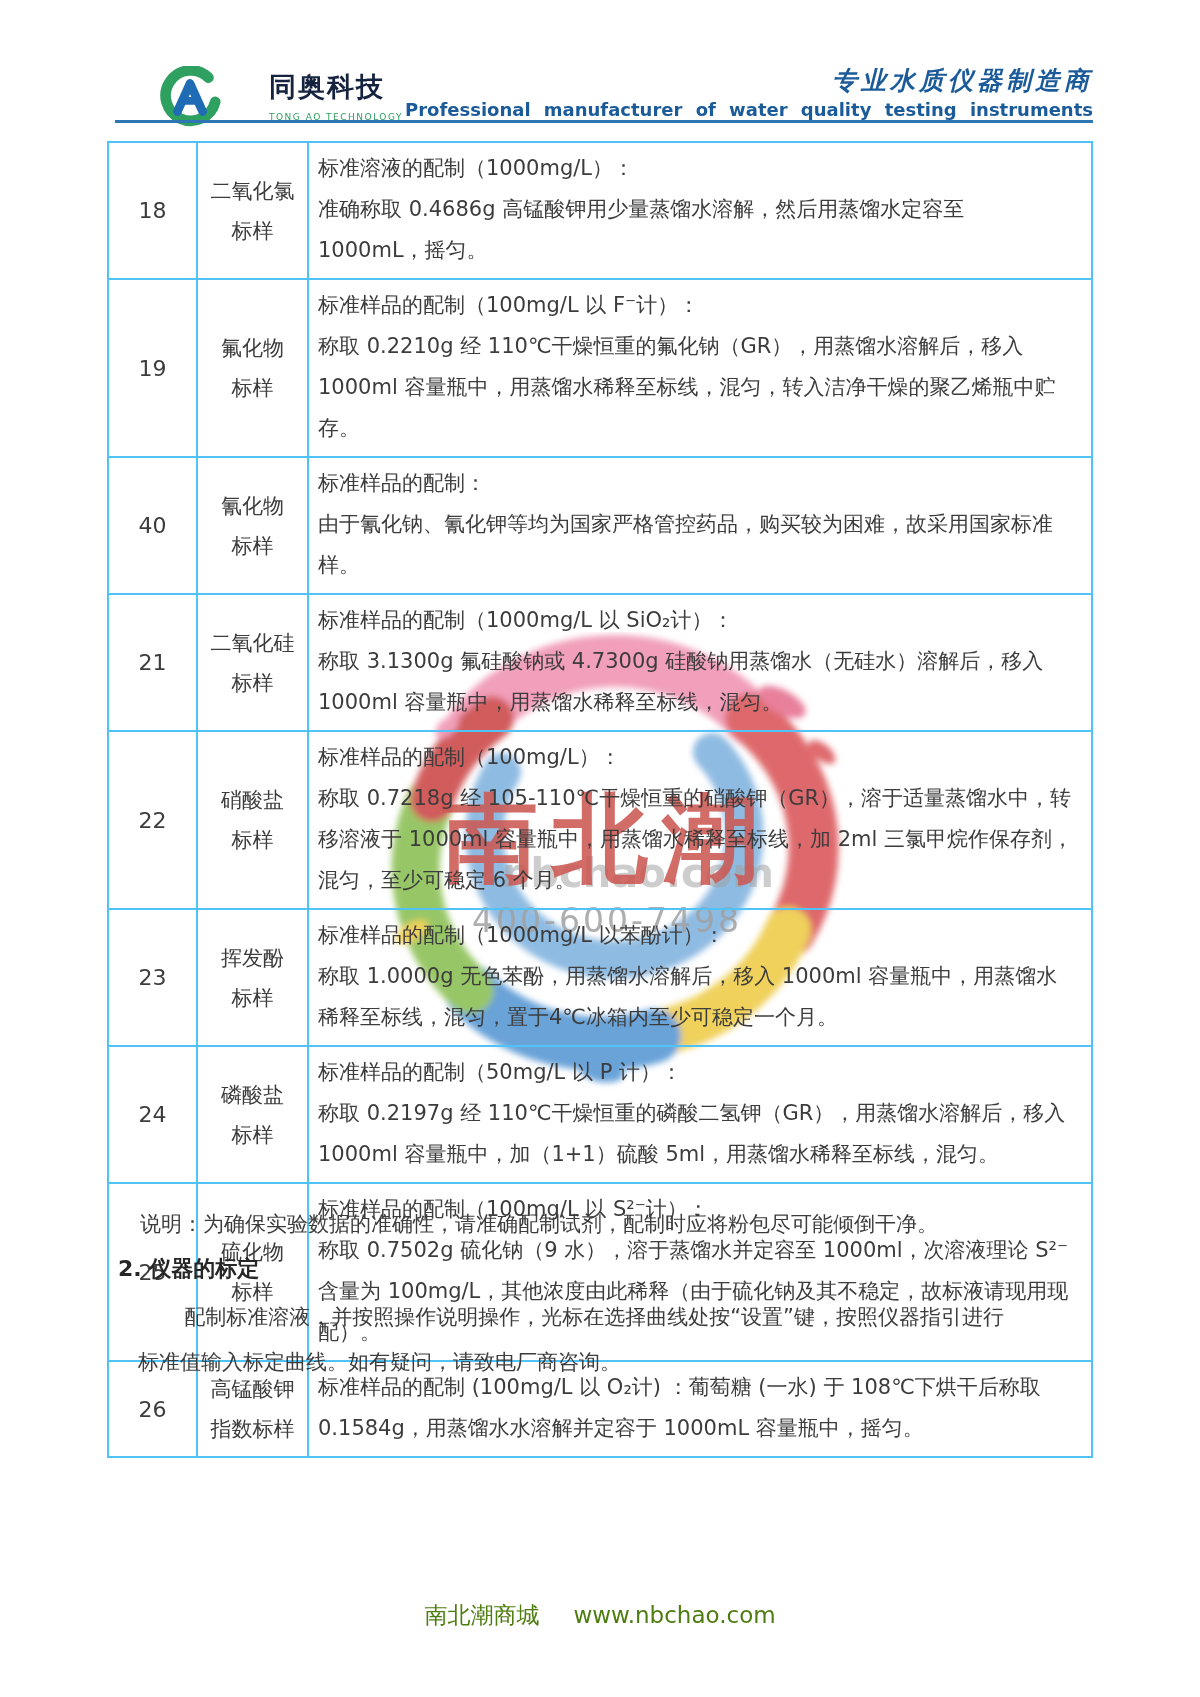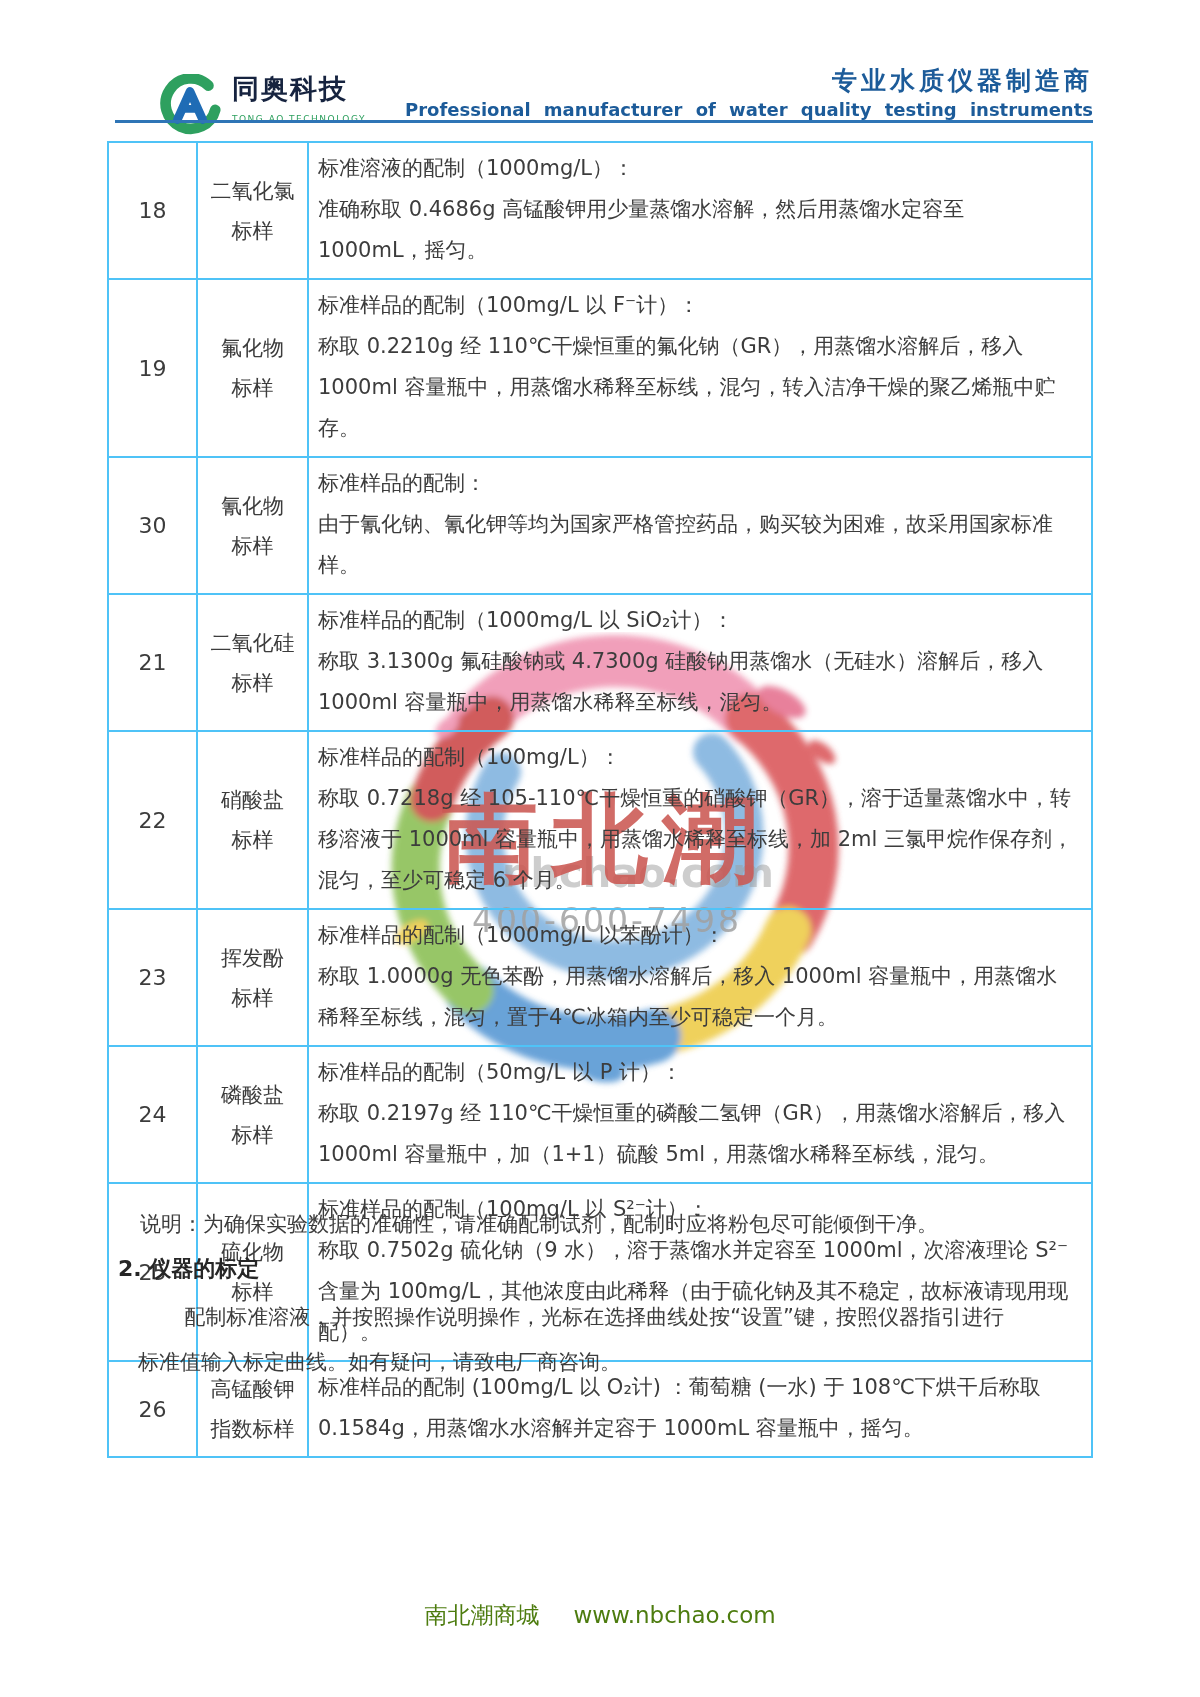--- a/index.html
+++ b/index.html
@@ -9,26 +9,26 @@
     width: 1200px;
     height: 1697px;
     margin: 0 auto;
     background: #ffffff;
     font-family: "DejaVu Sans", sans-serif;
     color: #3c3c3c;
     overflow: hidden;
   }
   
   .header { position:absolute; top:66px; left:160px; right:107px; height:56px; }
-  .logo-block { position:absolute; left:0; top:8px; display:flex; align-items:flex-start; }
+  .logo-block { position:absolute; left:0; top:0; display:flex; align-items:center;gap:37px; }
   .logo-mark { width:62px; height:62px; margin-right:10px; }
   .logo-text .cn { font-size:27px; font-weight:bold; color:#16233f; letter-spacing:2px; line-height:30px; }
   .logo-text .en { font-size:9px; color:#2ea05f; letter-spacing:1.5px; margin-top:10px; }
   .slogan { position:absolute; right:0; top:0; text-align:right; color:#1c5b99; }
-  .slogan .cn { font-size:25px; font-weight:bold; font-family:"DejaVu Serif", serif; letter-spacing:4px; line-height:30px; }
+  .slogan .cn { font-size:25px; font-weight:bold; font-style:italic; font-family:"DejaVu Serif", serif; letter-spacing:4px; line-height:30px; }
   .slogan .en { font-size:18px; font-weight:bold; word-spacing:7px; margin-top:3px; }
   .header-rule { position:absolute; top:120px; left:115px; width:978px; height:3px; background:#2e75b6; }
   
   .watermark { position:absolute; left:352px; top:632px; width:515px; height:475px; z-index:0; opacity:0.85; }
   
   .table-wrap { position:absolute; top:141px; left:107px; width:986px; z-index:1; }
   table.standards { width:986px; border-collapse:collapse; table-layout:fixed; background:transparent; }
   table.standards td { border:2px solid #4fc3f7; vertical-align:middle; background:transparent; }
   td.c-num  { width:89px;  text-align:center; font-size:22px; }
   td.c-name { width:111px; text-align:center; font-size:21px; line-height:40px; padding:4px 2px; }
@@ -116,21 +116,21 @@
           <td class="c-name">
             <div>氟化物</div>
             <div>标样</div>
           </td>
           <td class="c-desc">
             <p>标准样品的配制（100mg/L 以 F⁻计）：</p>
             <p>称取 0.2210g 经 110℃干燥恒重的氟化钠（GR），用蒸馏水溶解后，移入 1000ml 容量瓶中，用蒸馏水稀释至标线，混匀，转入洁净干燥的聚乙烯瓶中贮存。</p>
           </td>
         </tr>
         <tr>
-          <td class="c-num">30</td>
+          <td class="c-num">40</td>
           <td class="c-name">
             <div>氰化物</div>
             <div>标样</div>
           </td>
           <td class="c-desc">
             <p>标准样品的配制：</p>
             <p>由于氰化钠、氰化钾等均为国家严格管控药品，购买较为困难，故采用国家标准样。</p>
           </td>
         </tr>
         <tr>

